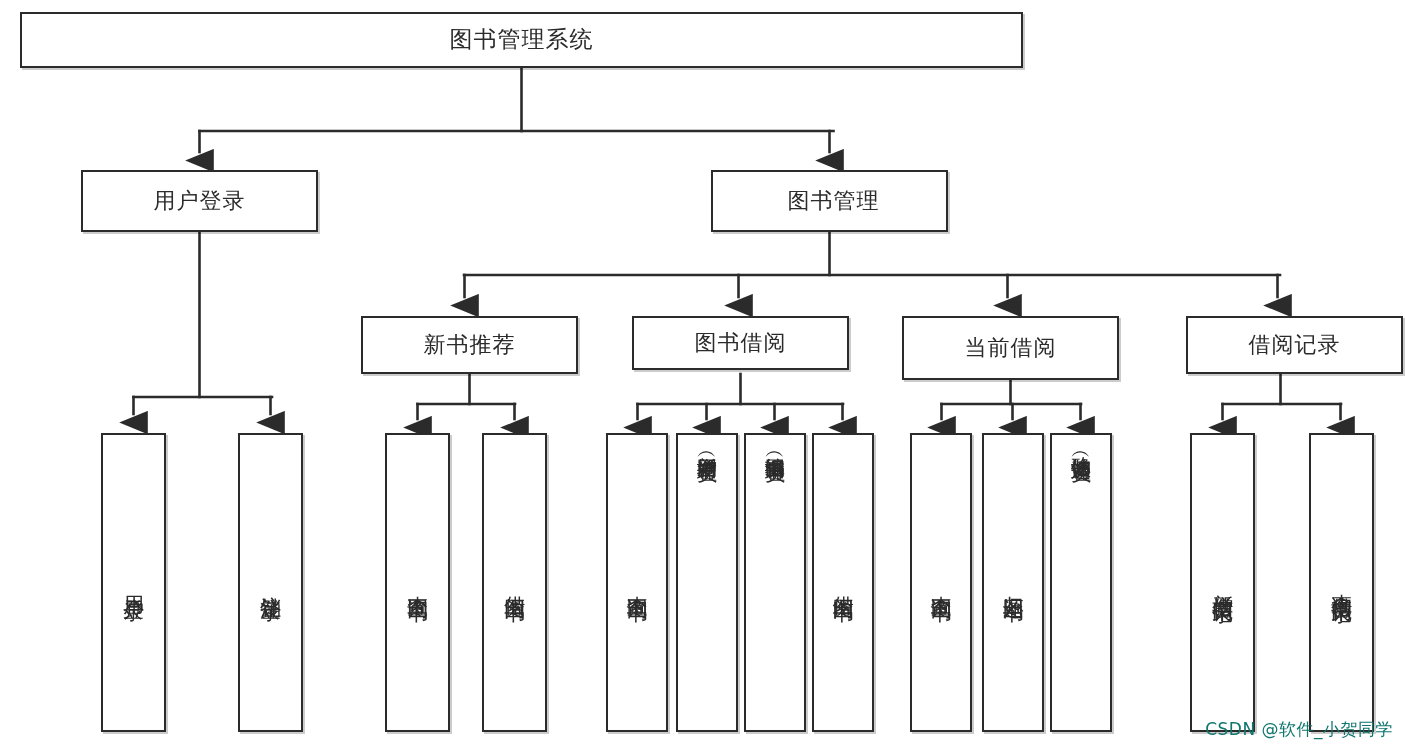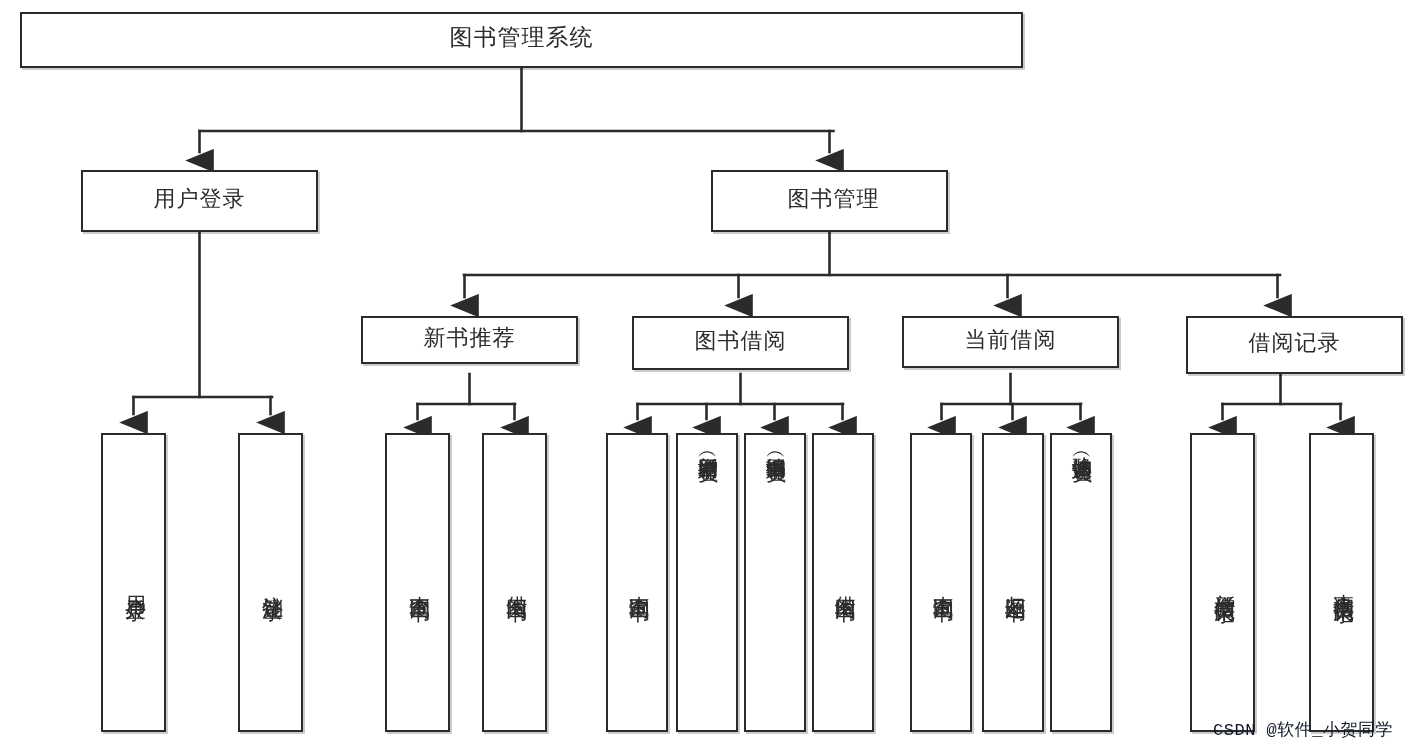--- a/index.html
+++ b/index.html
@@ -10,21 +10,20 @@
   }
   body {
     font-family: "DejaVu Sans", "Liberation Sans", sans-serif;
   }
   #diagram-root {
     position: relative;
     width: 1405px;
     height: 747px;
     background: #ffffff;
     overflow: hidden;
-    font-family: Liberation Mono, monospace;
   }
   #edge-layer {
     position: absolute;
     left: 0;
     top: 0;
     width: 1405px;
     height: 747px;
     pointer-events: none;
   }
   .node {
@@ -72,21 +71,21 @@
   }
   .node.vert.centered {
     align-items: center;
     padding-top: 0;
   }
   #watermark {
     position: absolute;
     right: 12px;
     bottom: 6px;
     font-size: 17px;
-    color: #0f172a;
+    color: #0f766e;
     letter-spacing: 0.5px;
     white-space: nowrap;
     user-select: none;
   }
 </style>
 </head>
 <body>
 
 <div id="diagram-root">
 
@@ -144,27 +143,27 @@
     <span class="label">图书管理系统</span>
   </div>
 
   <div class="node horiz" style="left:81px; top:170px; width:237px; height:62px;">
     <span class="label">用户登录</span>
   </div>
   <div class="node horiz" style="left:711px; top:170px; width:237px; height:62px;padding-left:8px;">
     <span class="label">图书管理</span>
   </div>
 
-  <div class="node horiz" style="left:361px; top:316px; width:217px; height:48px;">
+  <div class="node horiz" style="left:361px; top:316px; width:217px; height:58px;">
     <span class="label">新书推荐</span>
   </div>
   <div class="node horiz" style="left:632px; top:316px; width:217px; height:54px;">
     <span class="label">图书借阅</span>
   </div>
-  <div class="node horiz" style="left:902px; top:316px; width:217px; height:52px;">
+  <div class="node horiz" style="left:902px; top:316px; width:217px; height:64px;">
     <span class="label">当前借阅</span>
   </div>
   <div class="node horiz" style="left:1172px; top:316px; width:217px; height:58px;margin-left:14px;">
     <span class="label">借阅记录</span>
   </div>
 
   <div class="node vert centered" style="left:101px; top:433px; width:65px; height:299px;">
     <span class="label">用户登录</span>
   </div>
   <div class="node vert centered" style="left:238px; top:433px; width:65px; height:299px;">

